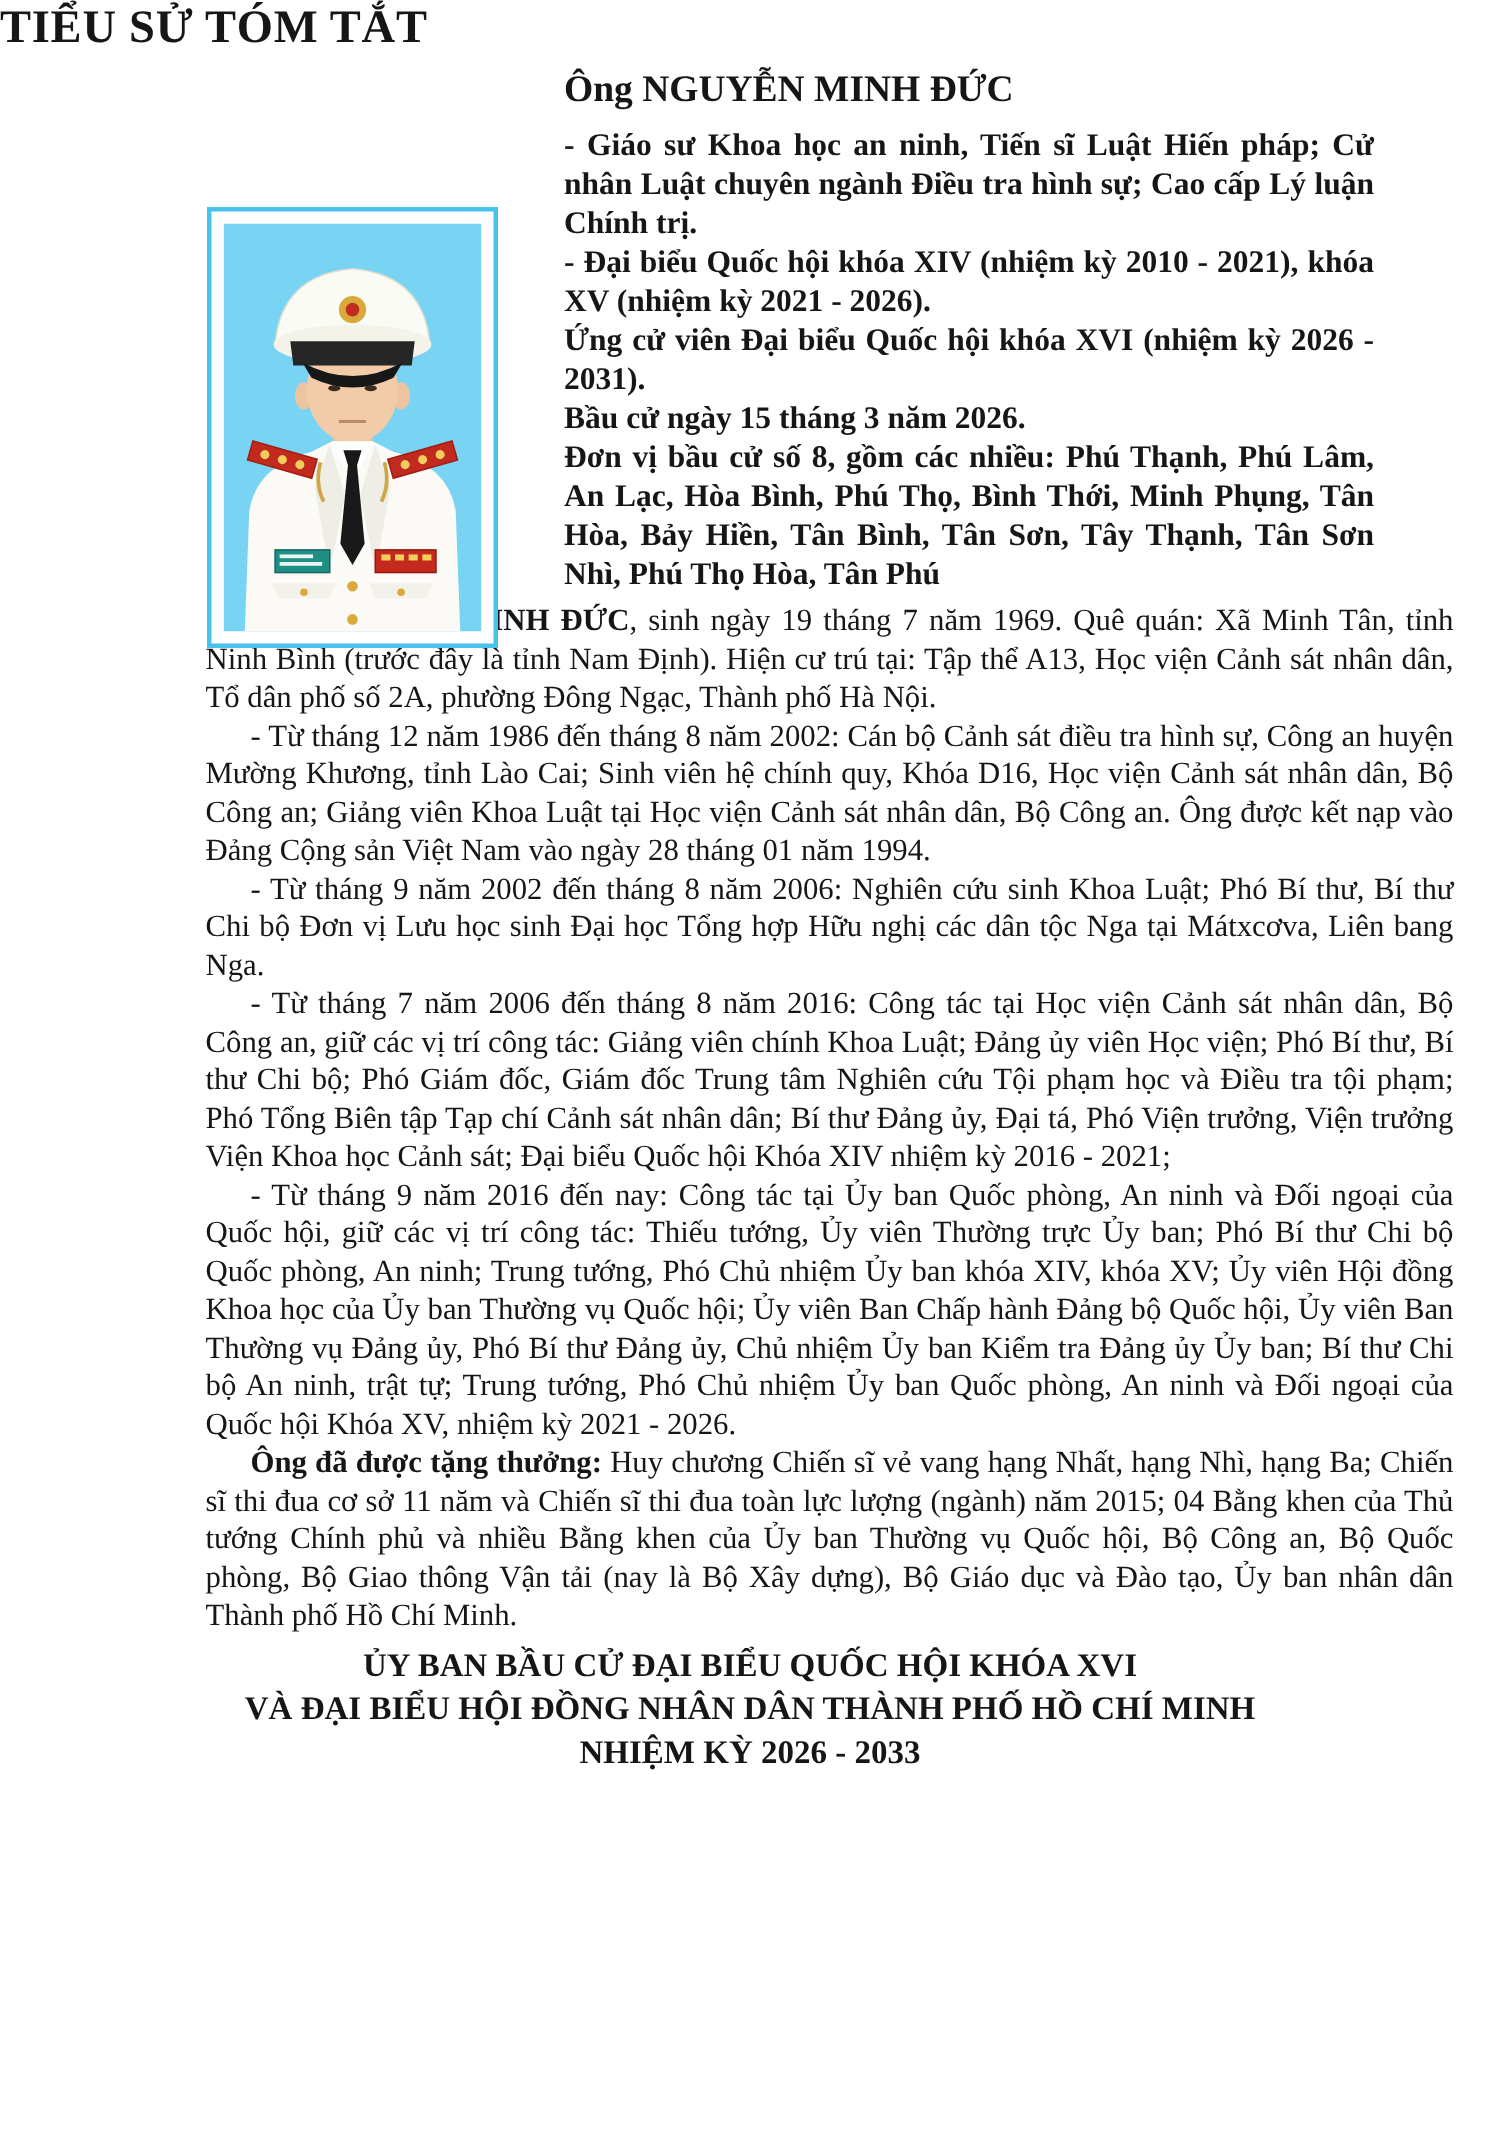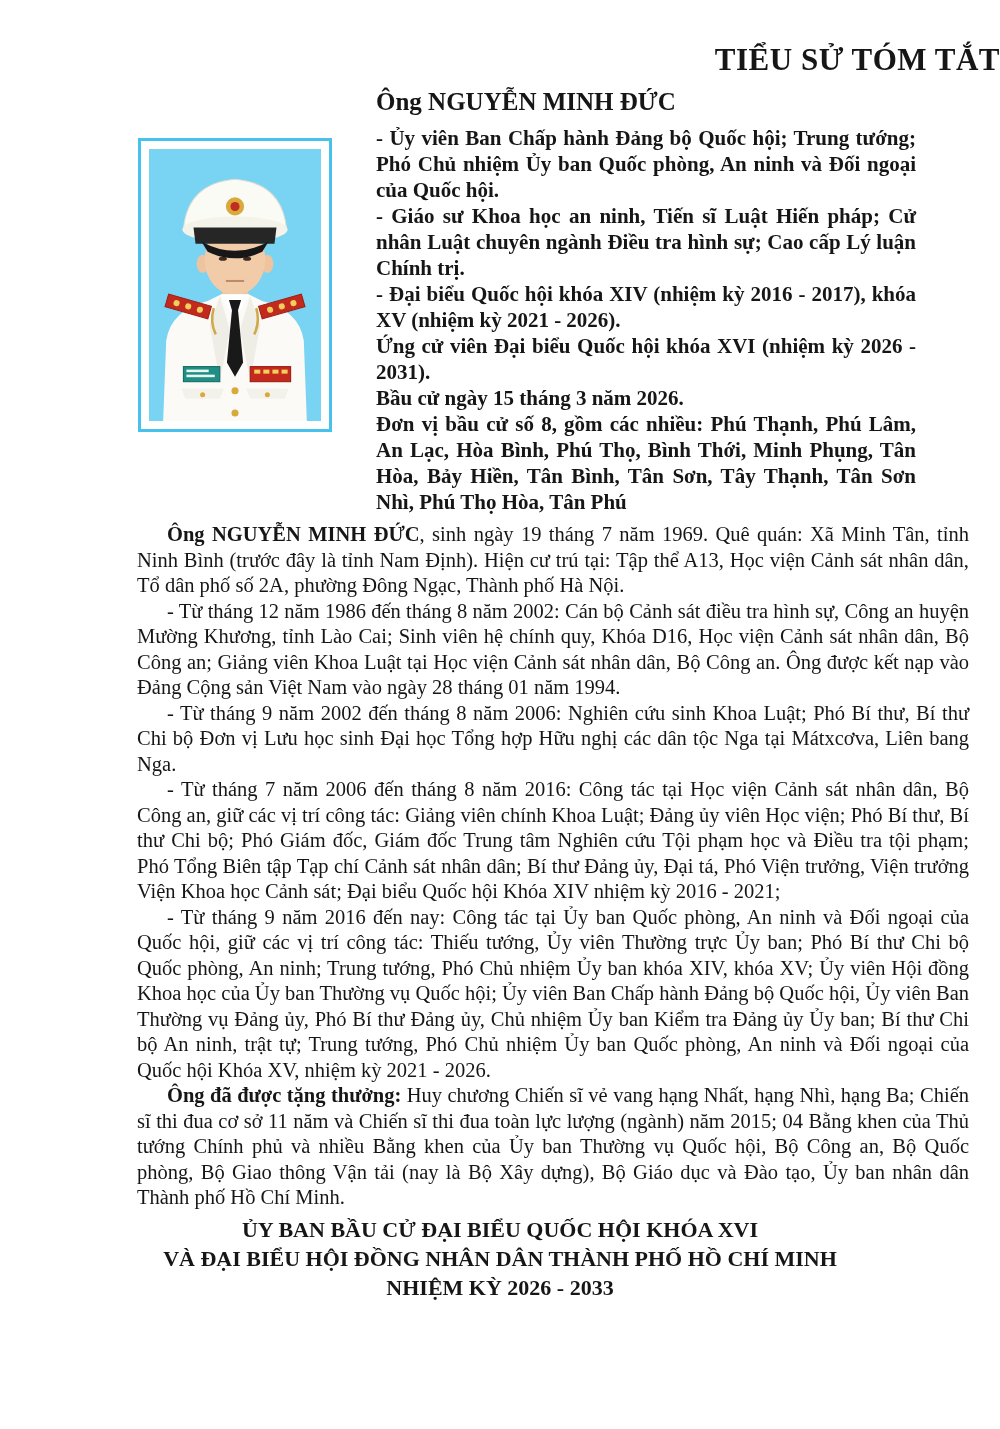--- a/index.html
+++ b/index.html
@@ -9,22 +9,21 @@
     font-family: "Liberation Serif", serif;
     color: #161616;
   }
   .page {
     position: relative;
     width: 1000px; height: 1429px;
     overflow: hidden;
     background: #ffffff;
   }
   .doc-title {
-    padding-top: 42px;
-    text-align: right;
+    text-align: left;
     font-size: 31px;
     font-weight: bold;
     letter-spacing: 0.5px;
   }
   .photo-frame {
     position: absolute;
     left: 138px; top: 138px;
     width: 194px; height: 294px;
     box-sizing: border-box;
     border: 3px solid #47c2ec;
@@ -142,23 +141,22 @@
       <circle cx="117" cy="244" r="2.5" fill="#d9a93c"></circle>
 
       <circle cx="85" cy="240" r="3.5" fill="#d9a93c"></circle>
       <circle cx="85" cy="262" r="3.5" fill="#d9a93c"></circle>
     </svg>
   </div>
 
   <div class="right-col">
     <div class="candidate-name">Ông NGUYỄN MINH ĐỨC</div>
     <div class="summary">
-      <p>- Ủy viên Ban Chấp hành Đảng bộ Quốc hội; Trung tướng; Phó Chủ nhiệm Ủy ban Quốc phòng, An ninh và Đối ngoại của Quốc hội.</p>
       <p>- Giáo sư Khoa học an ninh, Tiến sĩ Luật Hiến pháp; Cử nhân Luật chuyên ngành Điều tra hình sự; Cao cấp Lý luận Chính trị.</p>
-      <p>- Đại biểu Quốc hội khóa XIV (nhiệm kỳ 2016 - 2017), khóa XV (nhiệm kỳ 2021 - 2026).</p>
+      <p>- Đại biểu Quốc hội khóa XIV (nhiệm kỳ 2010 - 2021), khóa XV (nhiệm kỳ 2021 - 2026).</p>
       <p>Ứng cử viên Đại biểu Quốc hội khóa XVI (nhiệm kỳ 2026 - 2031).</p>
       <p>Bầu cử ngày 15 tháng 3 năm 2026.</p>
       <p>Đơn vị bầu cử số 8, gồm các nhiều: Phú Thạnh, Phú Lâm, An Lạc, Hòa Bình, Phú Thọ, Bình Thới, Minh Phụng, Tân Hòa, Bảy Hiền, Tân Bình, Tân Sơn, Tây Thạnh, Tân Sơn Nhì, Phú Thọ Hòa, Tân Phú</p>
     </div>
   </div>
 
   <div class="body-text">
     <p><b>Ông NGUYỄN MINH ĐỨC</b><span>, sinh ngày 19 tháng 7 năm 1969. Quê quán: Xã Minh Tân, tỉnh Ninh Bình (trước đây là tỉnh Nam Định). Hiện cư trú tại: Tập thể A13, Học viện Cảnh sát nhân dân, Tổ dân phố số 2A, phường Đông Ngạc, Thành phố Hà Nội.</span></p>
     <p><b></b><span>- Từ tháng 12 năm 1986 đến tháng 8 năm 2002: Cán bộ Cảnh sát điều tra hình sự, Công an huyện Mường Khương, tỉnh Lào Cai; Sinh viên hệ chính quy, Khóa D16, Học viện Cảnh sát nhân dân, Bộ Công an; Giảng viên Khoa Luật tại Học viện Cảnh sát nhân dân, Bộ Công an. Ông được kết nạp vào Đảng Cộng sản Việt Nam vào ngày 28 tháng 01 năm 1994.</span></p>
     <p><b></b><span>- Từ tháng 9 năm 2002 đến tháng 8 năm 2006: Nghiên cứu sinh Khoa Luật; Phó Bí thư, Bí thư Chi bộ Đơn vị Lưu học sinh Đại học Tổng hợp Hữu nghị các dân tộc Nga tại Mátxcơva, Liên bang Nga.</span></p>

